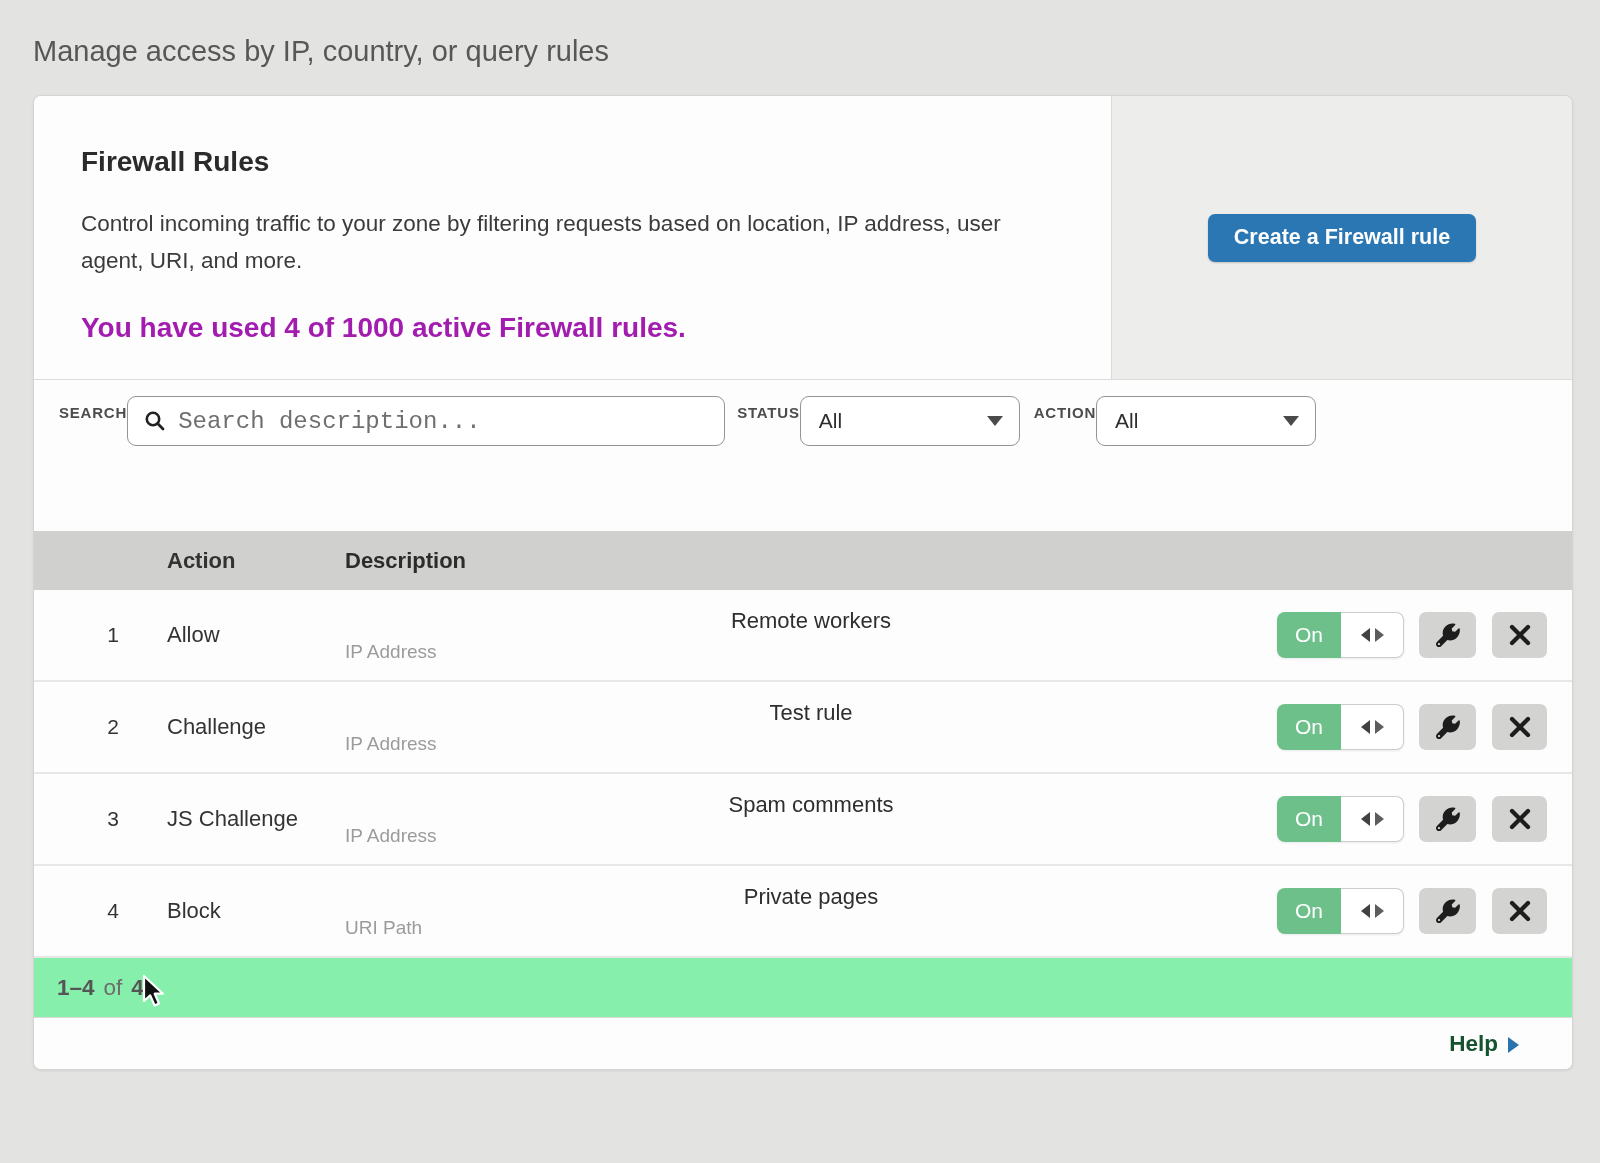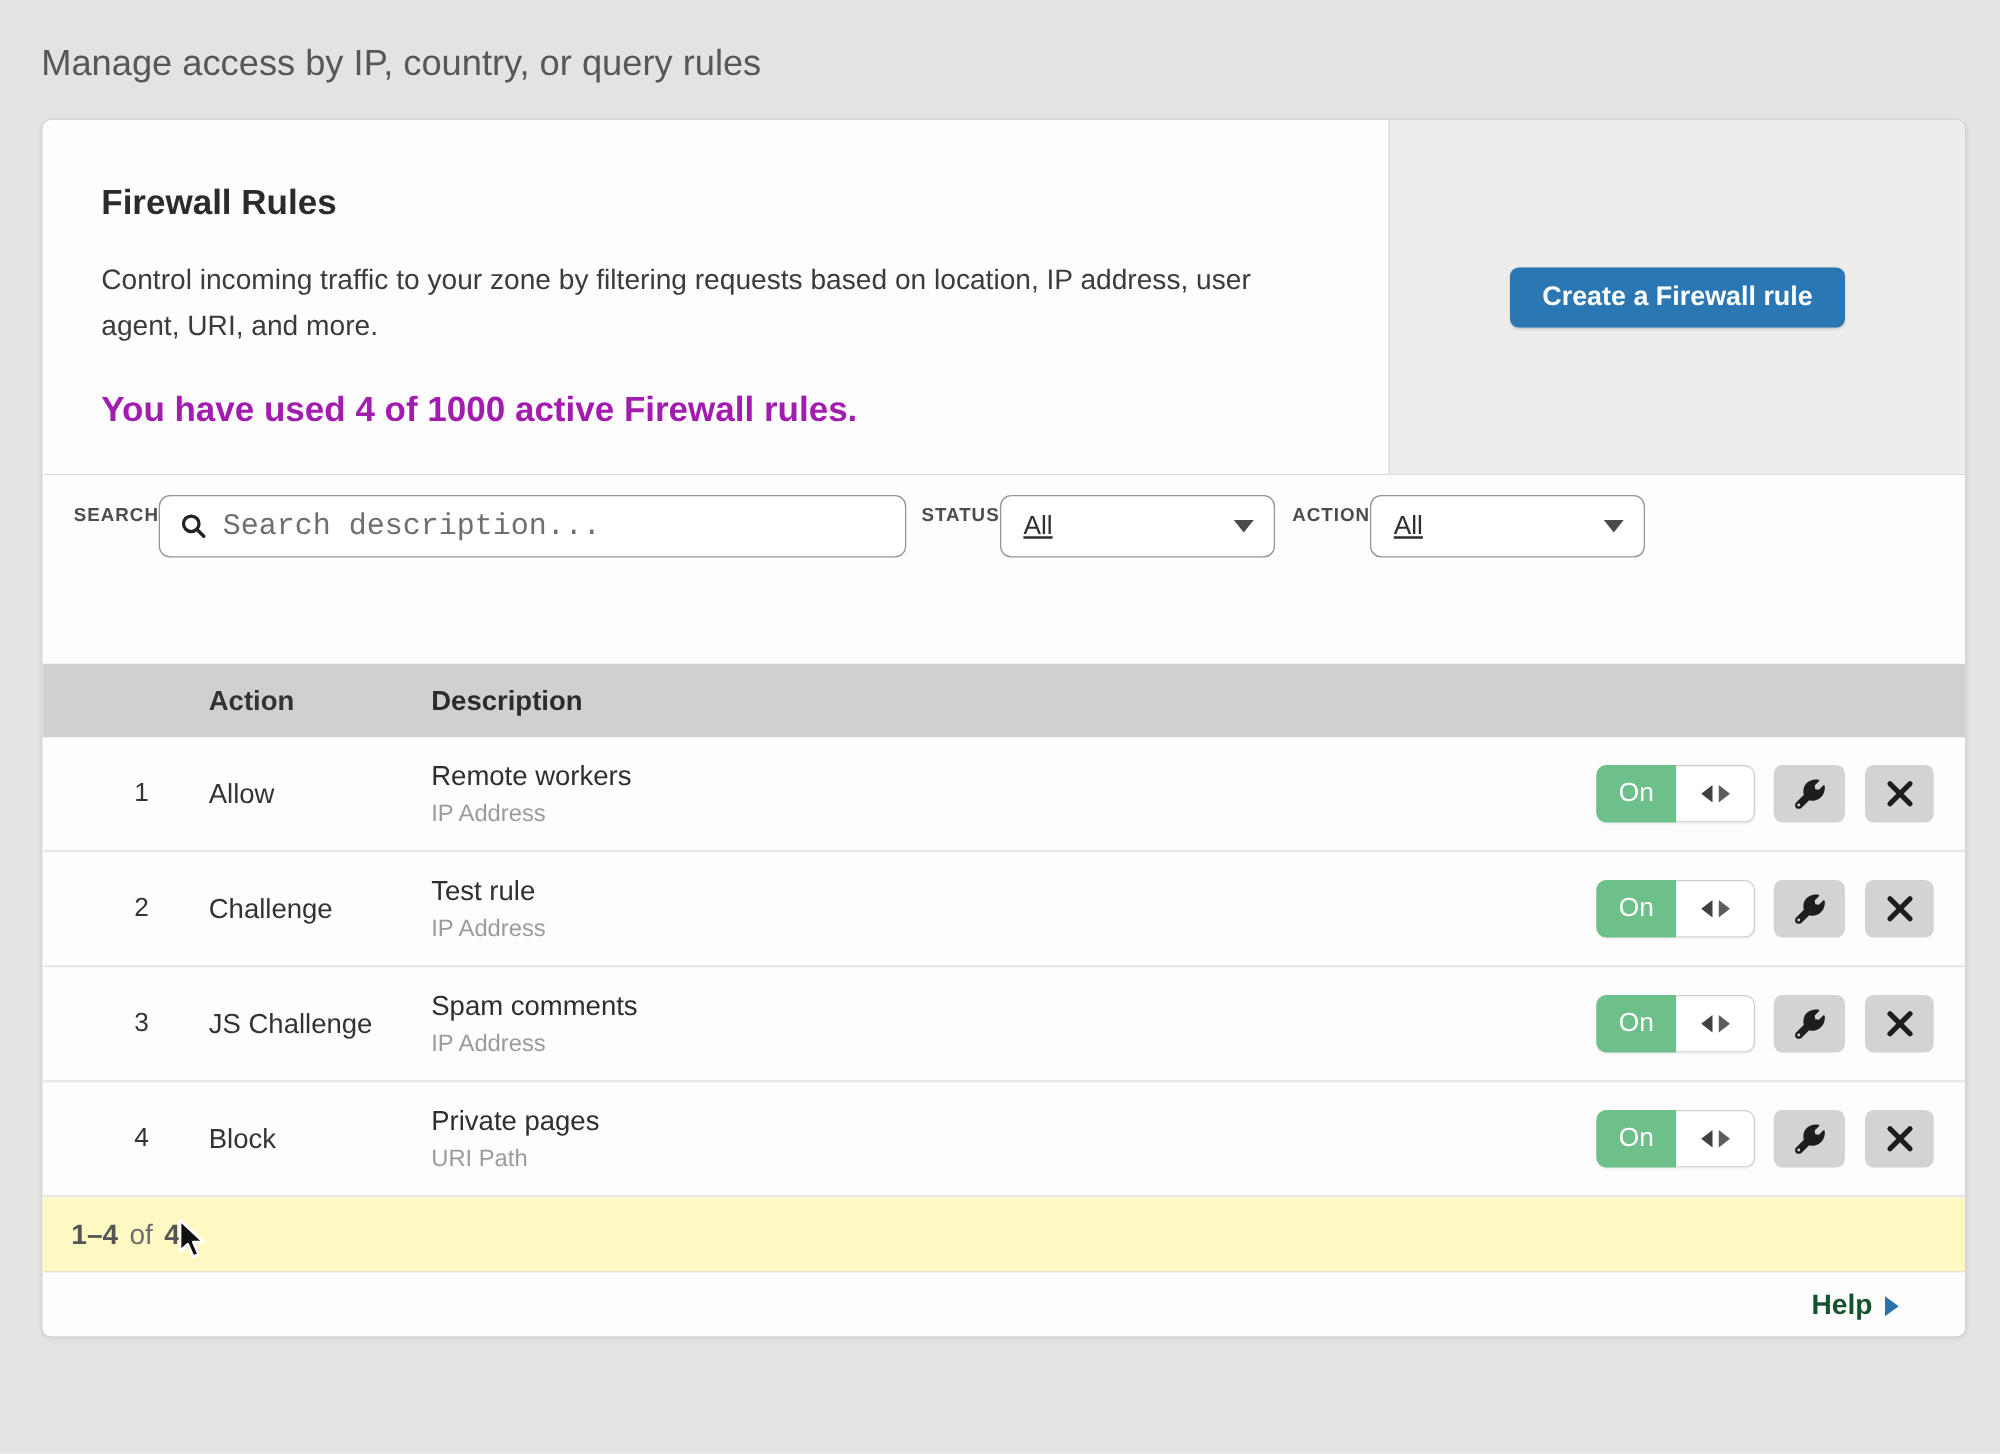--- a/index.html
+++ b/index.html
@@ -61,21 +61,21 @@
     display:flex; align-items:center;
   }
   .search-box { width:598px; padding:0 16px; margin-right:12px; }
   .search-box svg { flex:0 0 auto; margin-right:12px; }
   .search-box input {
     border:none; outline:none; flex:1; font-family:Liberation Mono, monospace;
     font-size:24px; color:#be185d; background:transparent;
   }
   .search-box input::placeholder { color:#6f6f6f; }
   .select-box { width:220px; padding:0 16px 0 18px; margin-right:14px; justify-content:space-between; cursor:pointer; }
-  .select-value { font-size:21px; color:#2e2e2e;text-decoration:underline; }
+  .select-value { font-size:21px; color:#2e2e2e; }
   .caret-down {
     width:0; height:0; border-left:8px solid transparent; border-right:8px solid transparent;
     border-top:10px solid #4a4a4a;
   }
   .filters .spacer { flex:1; }
   .btn-ordering {
     margin-top:26px; height:48px; padding:0 21px;
     background:#d7d7d5; border:none; border-radius:7px; cursor:pointer;
     display:flex; align-items:center; gap:12px;
     font-family:inherit; font-size:21px; color:#2b2b2b;
@@ -90,21 +90,21 @@
     height:59px; background:#d0d0ce; display:flex; align-items:center; flex:0 0 auto;
     font-size:22px; font-weight:700; color:#2c2c2c;
   }
   .cell-num { width:133px; padding-right:48px; text-align:right; font-size:21px; color:#333; flex:0 0 auto; }
   .cell-action { width:178px; font-size:22px; color:#333; flex:0 0 auto; }
   .cell-desc { flex:1; }
   .row {
     height:92px; display:flex; align-items:center;
     border-bottom:2px solid #e7e7e5; background:#fdfdfd; flex:0 0 auto;
   }
-  .desc-title { font-size:22px; color:#2e2e2e; margin-bottom:7px; }
+  .desc-title { font-size:22px; color:#2e2e2e; margin-bottom:7px;text-align:center; }
   .desc-sub { font-size:19px; color:#9b9b9b; }
   .cell-controls { display:flex; align-items:flex-end; padding-right:25px; flex:0 0 auto; }
 
   .toggle { width:127px; height:46px; display:flex; cursor:pointer; margin-right:15px; filter:drop-shadow(0 1px 1px rgba(0,0,0,.08)); }
   .toggle-on {
     width:64px; background:#6ec08b; color:#fff; font-size:21px;
     border-radius:8px 0 0 8px; display:flex; align-items:center; justify-content:center;
   }
   .toggle-handle {
     flex:1; background:#fff; border:1.5px solid #cdcdcb; border-left:none;
@@ -115,21 +115,21 @@
 
   .icon-btn {
     width:57px; height:46px; border:none; border-radius:7px; background:#d3d3d1;
     display:flex; align-items:center; justify-content:center; cursor:pointer;
   }
   .icon-btn + .icon-btn { margin-left:16px; width:55px; }
 
   
   .pagination {
     height:60px; display:flex; align-items:center; padding-left:23px; gap:9px;
-    border-bottom:1px solid #d9d9d7; font-size:22.5px; color:#6d6d6d; flex:0 0 auto; background:#fef9c3;
+    border-bottom:1px solid #d9d9d7; font-size:22.5px; color:#6d6d6d; flex:0 0 auto; background:#86efac;
   }
   .pg-strong { font-weight:700; color:#555; }
   .help-row { flex:1; display:flex; align-items:center; justify-content:flex-end; padding-right:53px; background:#fdfdfd; }
   .help-link { display:flex; align-items:center; gap:10px; color:#14532d; font-size:22.5px; font-weight:700; cursor:pointer; text-decoration:none; }
   .tri-help { width:0; height:0; border-top:8px solid transparent; border-bottom:8px solid transparent; border-left:11px solid #2a74ad; margin-top:2px; }
 
   .cursor { position:absolute; left:140px; top:974px; pointer-events:none; }
 </style>
 </head>
 <body>

